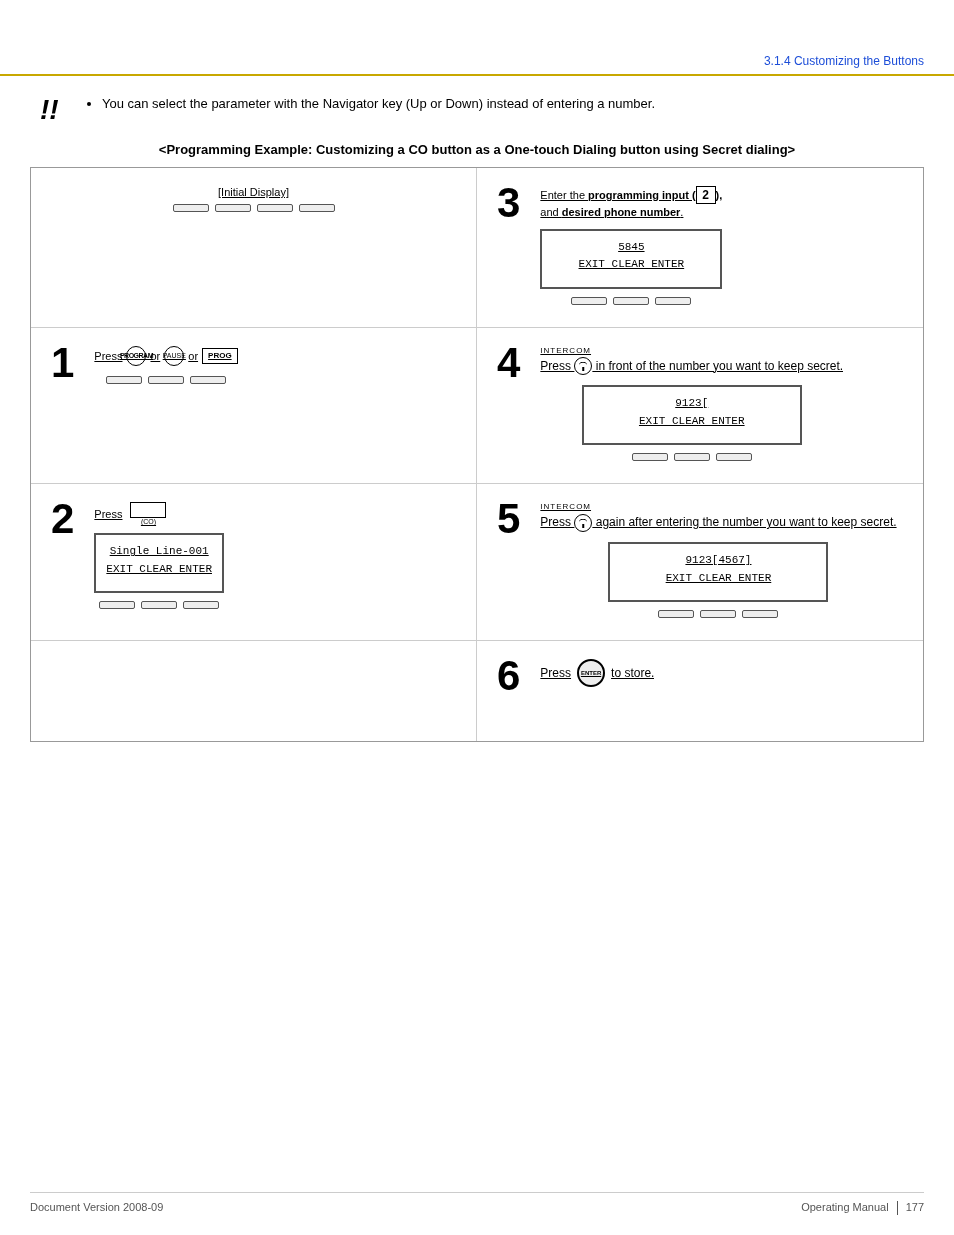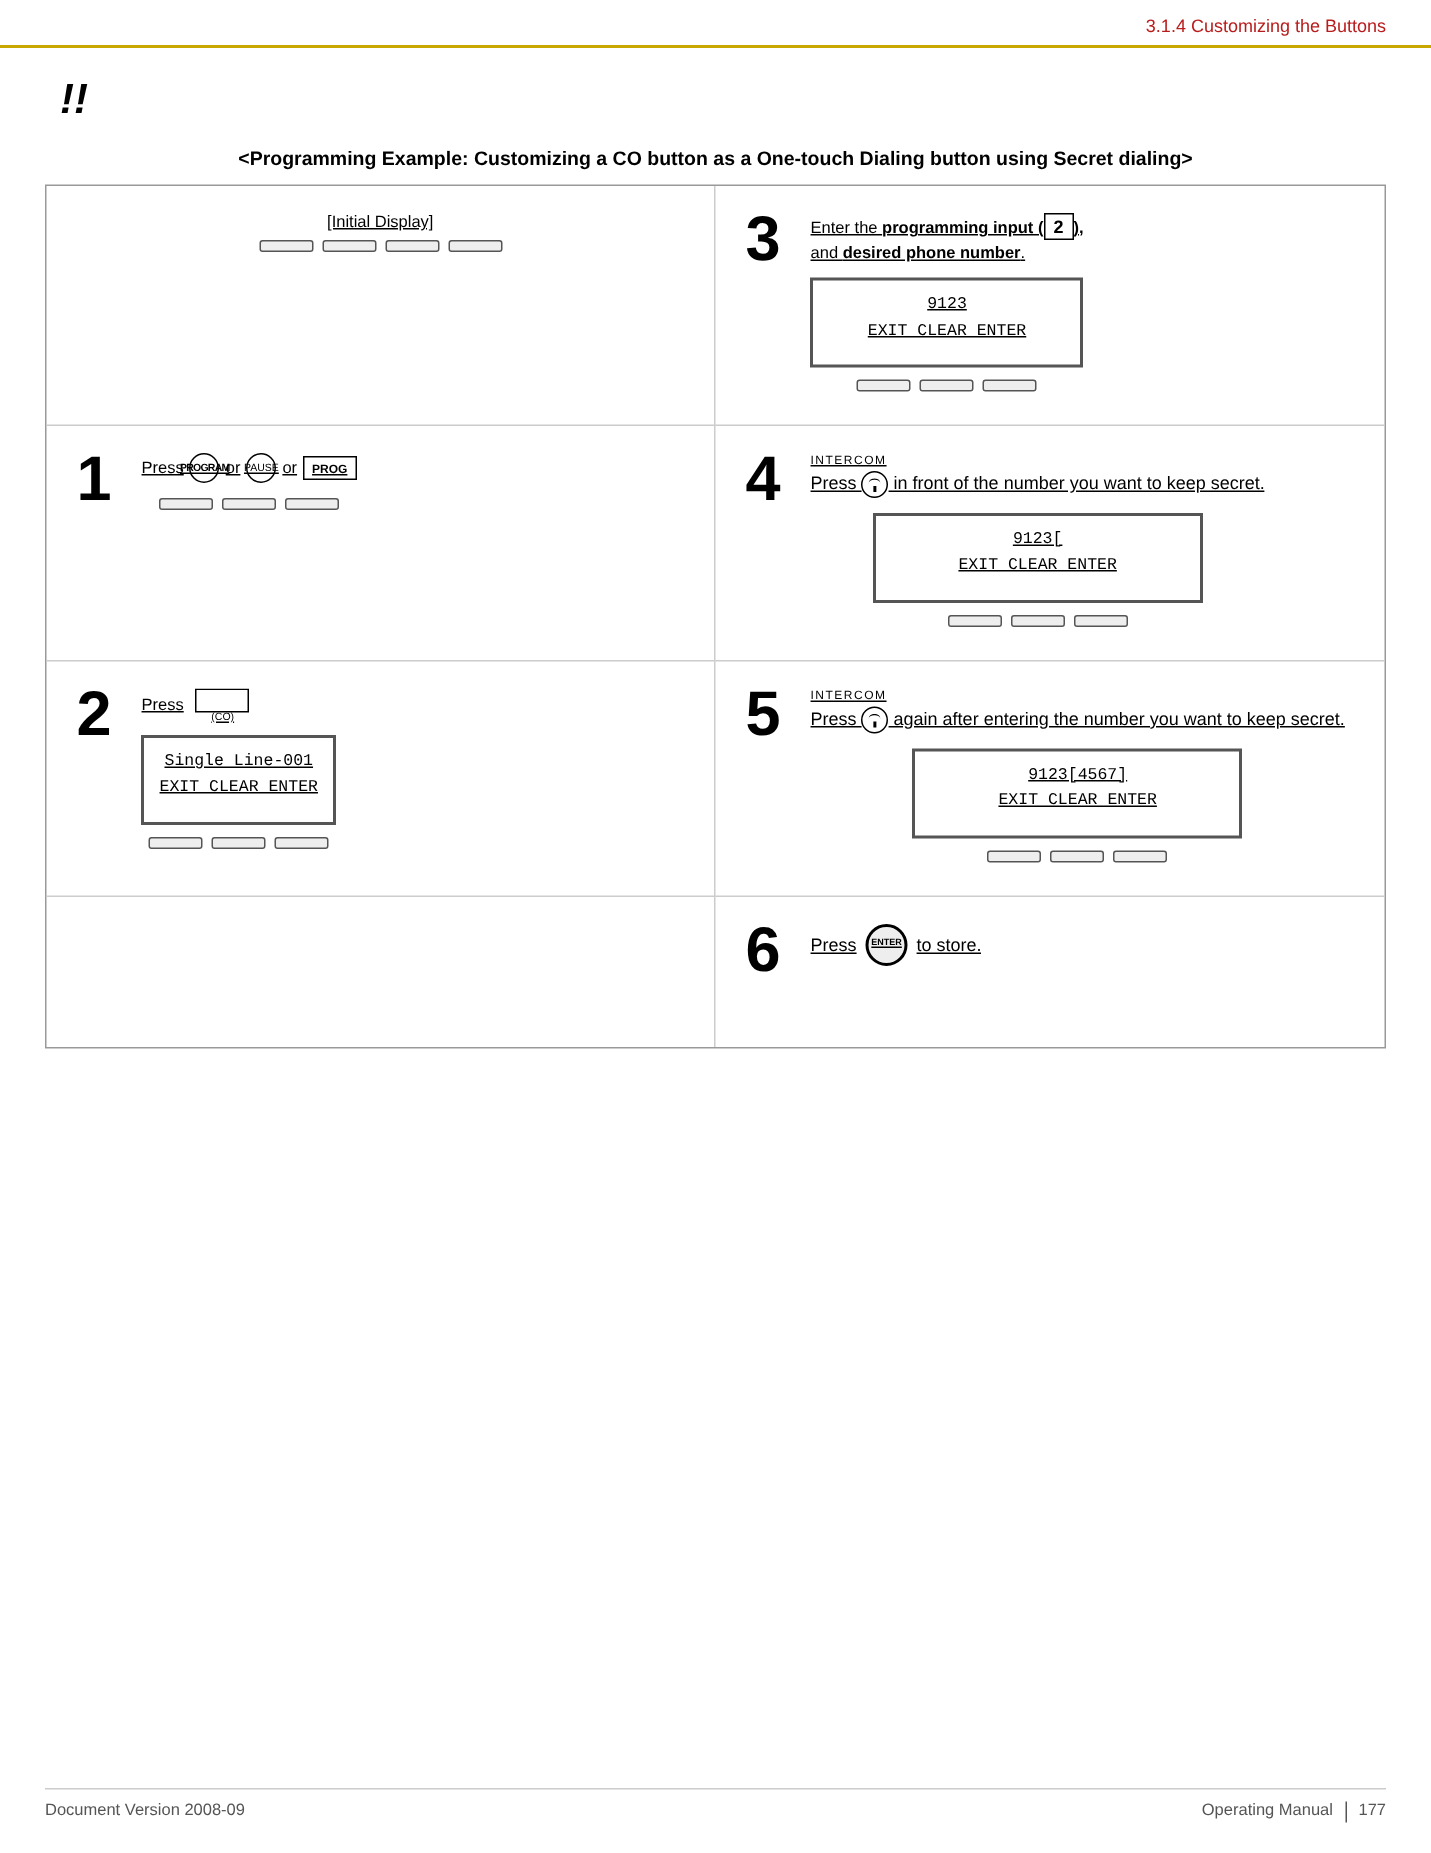--- a/index.html
+++ b/index.html
@@ -15,21 +15,22 @@
 
     
     .page-header {
       display: flex;
       justify-content: flex-end;
       padding: 10px 30px 6px 30px;
       border-bottom: 2px solid #c8a800;
     }
     .page-header-title {
       font-size: 12px;
-      color: #b91c1c;
+      color: #1d4ed8;
+      margin-top: 44px;
     }
 
     
     .note-section {
       display: flex;
       align-items: flex-start;
       padding: 18px 40px 10px 40px;
       gap: 16px;
     }
     .note-icon {
@@ -308,20 +309,25 @@
   </style>
 </head>
 <body>
 
 <div class="page-header">
   <span class="page-header-title">3.1.4 Customizing the Buttons</span>
 </div>
 
 <div class="note-section">
   <div class="note-icon">!!</div>
+  <ul style="list-style:disc; padding-left:16px;">
+    <li>
+      <span class="note-text">You can select the parameter with the Navigator key (Up or Down) instead of entering a number.</span>
+    </li>
+  </ul>
 </div>
 
 <div class="section-heading">&lt;Programming Example: Customizing a CO button as a One-touch Dialing button using Secret dialing&gt;</div>
 
 <div class="main-box">
 
   <div class="step-cell" style="border-right:1px solid #ccc;">
     <div class="initial-display-wrapper">
       <div class="initial-display-label">[Initial Display]</div>
       <div class="lcd-buttons">
@@ -344,21 +350,21 @@
   <div class="step-cell" style="border-right:none;">
     <div style="display:flex; align-items:flex-start; gap:8px;">
       <div class="step-number">3</div>
       <div class="step-content">
         <div class="step3-label">
           Enter the <strong>programming input (</strong><span class="boxed-2">2</span><strong>),</strong><br>
           and <strong>desired phone number</strong>.
         </div>
         <div class="lcd-display">
           <div class="lcd-content">
-            <div class="lcd-row">9123</div>
+            <div class="lcd-row">5845</div>
             <div class="lcd-row">EXIT  CLEAR ENTER</div>
           </div>
         </div>
         <div class="lcd-buttons">
           <div class="lcd-btn">
               <div class="lcd-btn-bar"></div>
             </div>
           <div class="lcd-btn">
               <div class="lcd-btn-bar"></div>
             </div>

